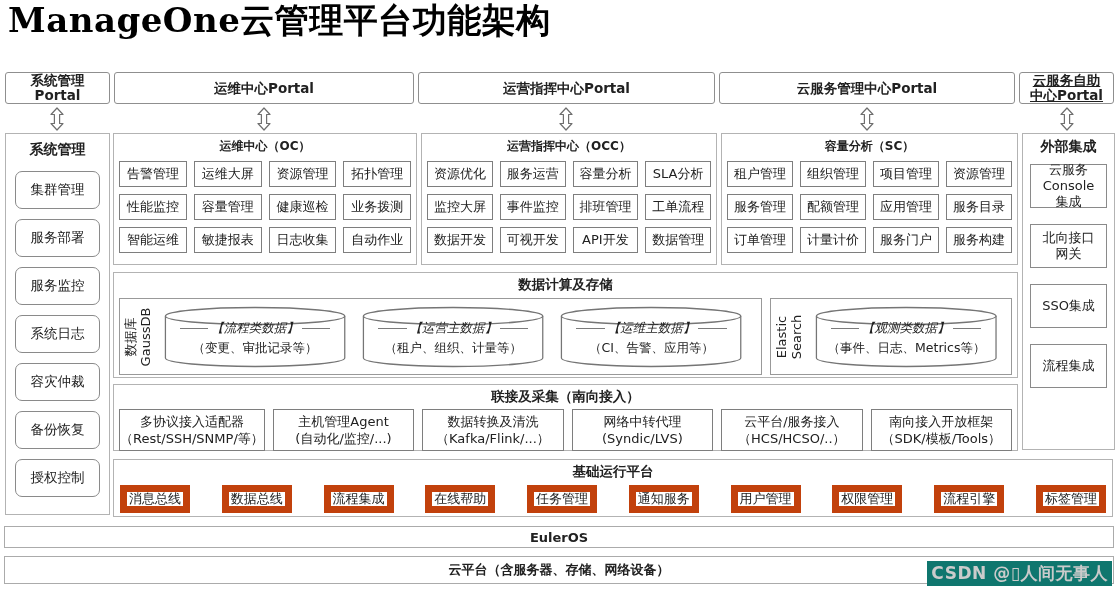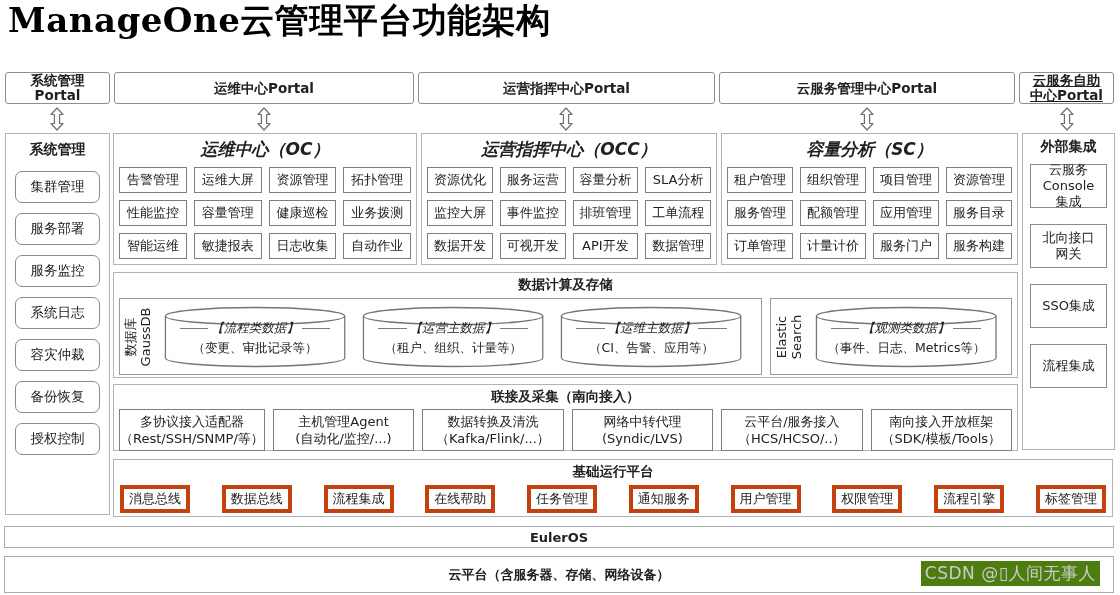--- a/index.html
+++ b/index.html
@@ -24,29 +24,29 @@
   .arrow { position:absolute; top:107px; width:14px; height:24px; }
   .a1{left:50px;} .a2{left:257px;} .a3{left:559px;} .a4{left:860px;} .a5{left:1060px;}
   
   .sec { position:absolute; box-sizing:border-box; border:1px solid #b3b3b3; background:#fff; }
   .sec-title { text-align:center; font-weight:700; font-size:13.5px; padding-top:3px; }
   
   .syscol { left:5px; top:133px; width:105px; height:382px; }
   .syscol .sec-title { font-size:14px; padding-top:7px; }
   .sys-items { display:flex; flex-direction:column; gap:10px; padding:12px 9px 0; }
   .pill {
-    box-sizing:border-box; height:32px; border:1px solid #8a8a8a; border-radius:7px;
+    box-sizing:border-box; height:38px; border:1px solid #8a8a8a; border-radius:7px;
     display:flex; align-items:center; justify-content:center; font-size:13.5px;
   }
   
   .panel { top:133px; height:132px; }
   .oc  { left:113px; width:304px; }
   .occ { left:421px; width:296px; }
   .sc  { left:721px; width:297px; }
-  .panel .sec-title { font-size:17px; padding:4px 0 4px;font-style:italic; }
+  .panel .sec-title { font-size:12px; padding:4px 0 4px; }
   .pgrid { display:grid; grid-template-columns:repeat(4,1fr); gap:7px; padding:2px 5px; }
   .gbtn {
     box-sizing:border-box; height:26px; border:1px solid #7e7e7e; background:#fff;
     display:flex; align-items:center; justify-content:center; font-size:13px; white-space:nowrap;
   }
   
   .extcol { left:1022px; top:133px; width:93px; height:317px; }
   .extcol .sec-title { font-size:14px; padding-top:4px; }
   .ext-items { display:flex; flex-direction:column; gap:16px; padding:8px 7px 0; }
   .ext-items > div {
@@ -79,33 +79,33 @@
   .south-items { display:grid; grid-template-columns:repeat(6,1fr); gap:8px; padding:3px 5px 0; }
   .sitem {
     box-sizing:border-box; height:42px; border:1px solid #7e7e7e;
     display:flex; flex-direction:column; align-items:center; justify-content:center;
     font-size:13px; line-height:17px; white-space:nowrap;
   }
   
   .basesec { left:113px; top:459px; width:1000px; height:58px; }
   .base-items { display:flex; justify-content:space-between; padding:4px 6px 0; }
   .base-items > div {
-    box-sizing:border-box; width:70px; height:28px; border:4px solid #c2410c;
+    box-sizing:border-box; width:70px; height:28px; border:7px solid #c2410c;
     display:flex; align-items:center; justify-content:center; font-size:13px; white-space:nowrap;
   }
   
   .bar {
     position:absolute; left:4px; width:1110px; box-sizing:border-box; border:1px solid #ababab;
     display:flex; align-items:center; justify-content:center; font-weight:700; font-size:13px; background:#fff;
   }
   .euler { top:526px; height:22px; }
-  .cloud { top:556px; height:37px; }
+  .cloud { top:556px; height:28px; }
   .watermark {
-    position:absolute; right:20px; top:561px; padding:1px 4px;
-    font-size:17px; color:#cbcbcb; background:#4d7c0f; letter-spacing:0.5px;
+    position:absolute; right:8px; top:561px; padding:1px 4px;
+    font-size:17px; color:#cbcbcb; background:#0f766e; letter-spacing:0.5px;font-weight:bold;
   }
 </style>
 </head>
 <body>
 
 <div class="canvas">
 
   <h1 class="page-title">ManageOne云管理平台功能架构</h1>
 
   <div class="portal-row">

